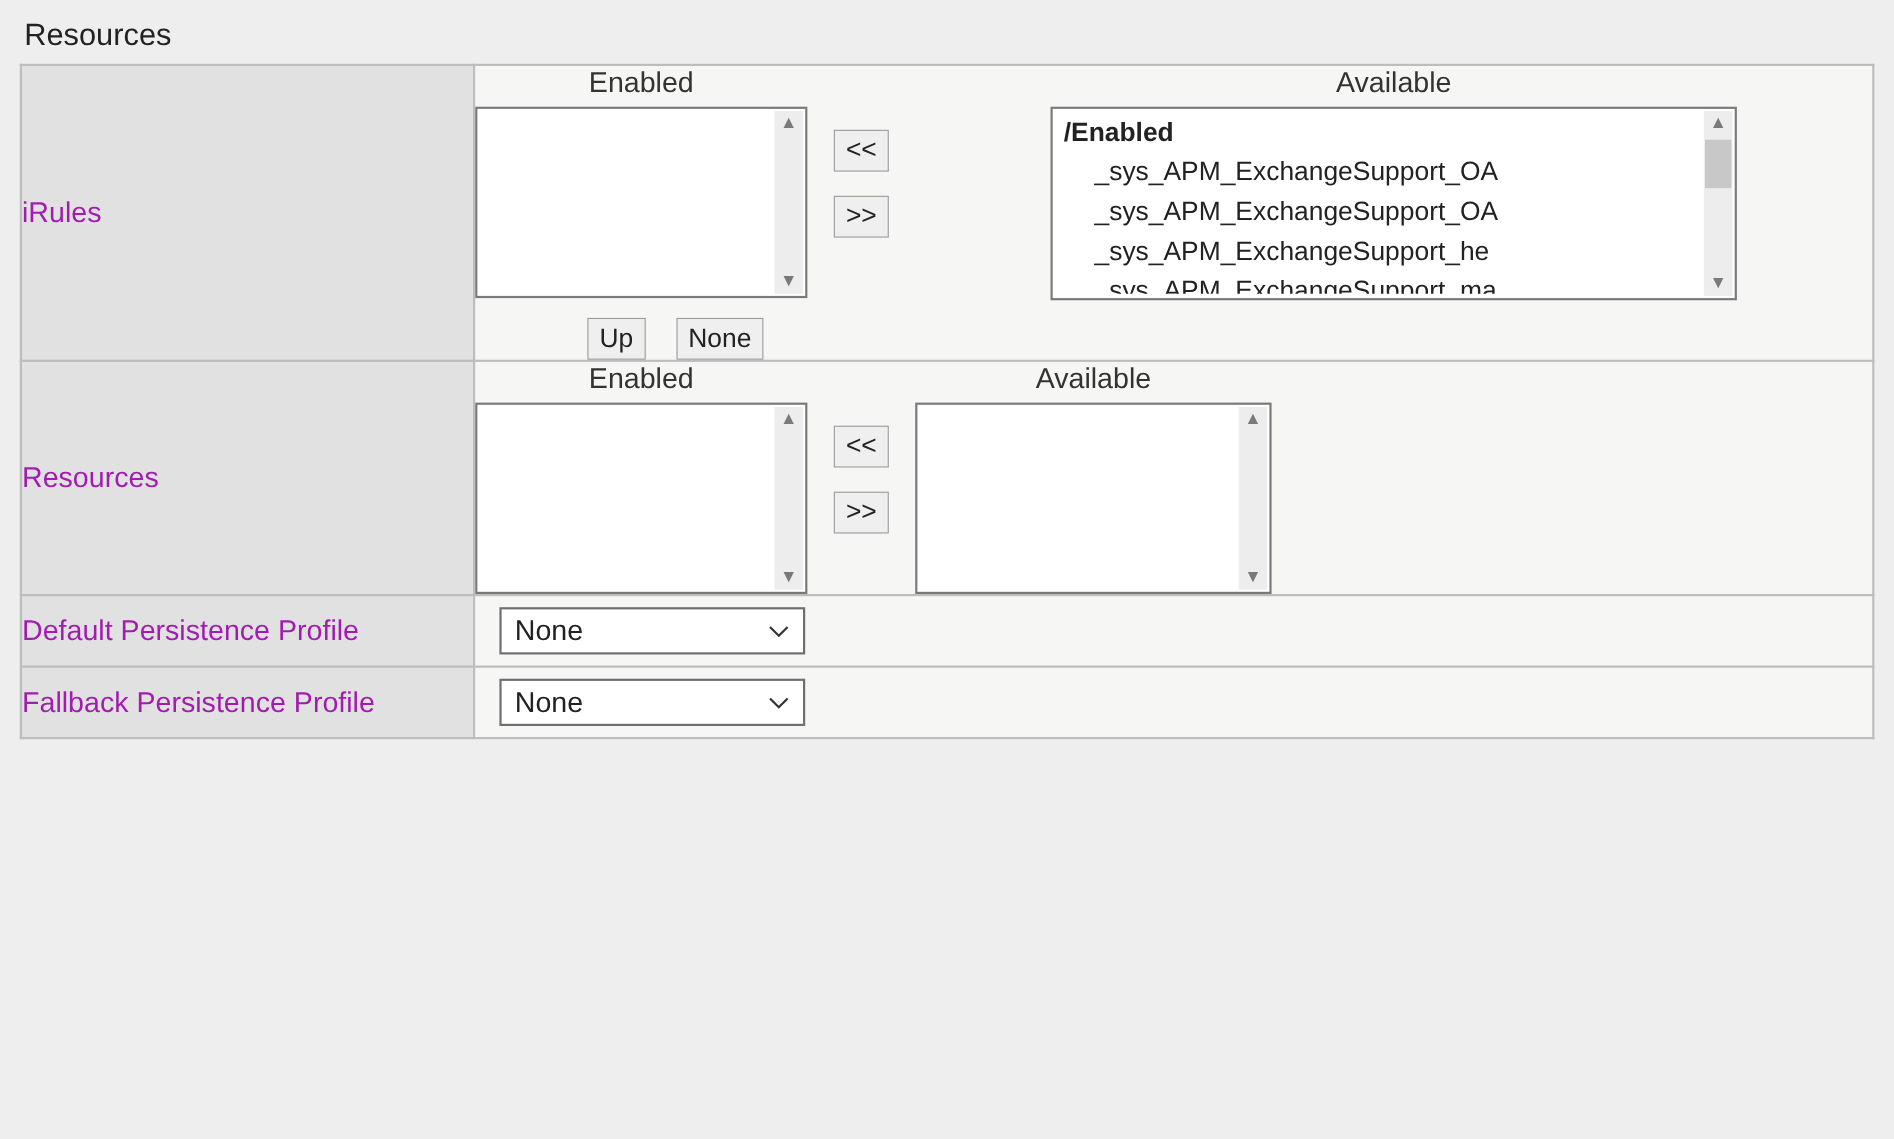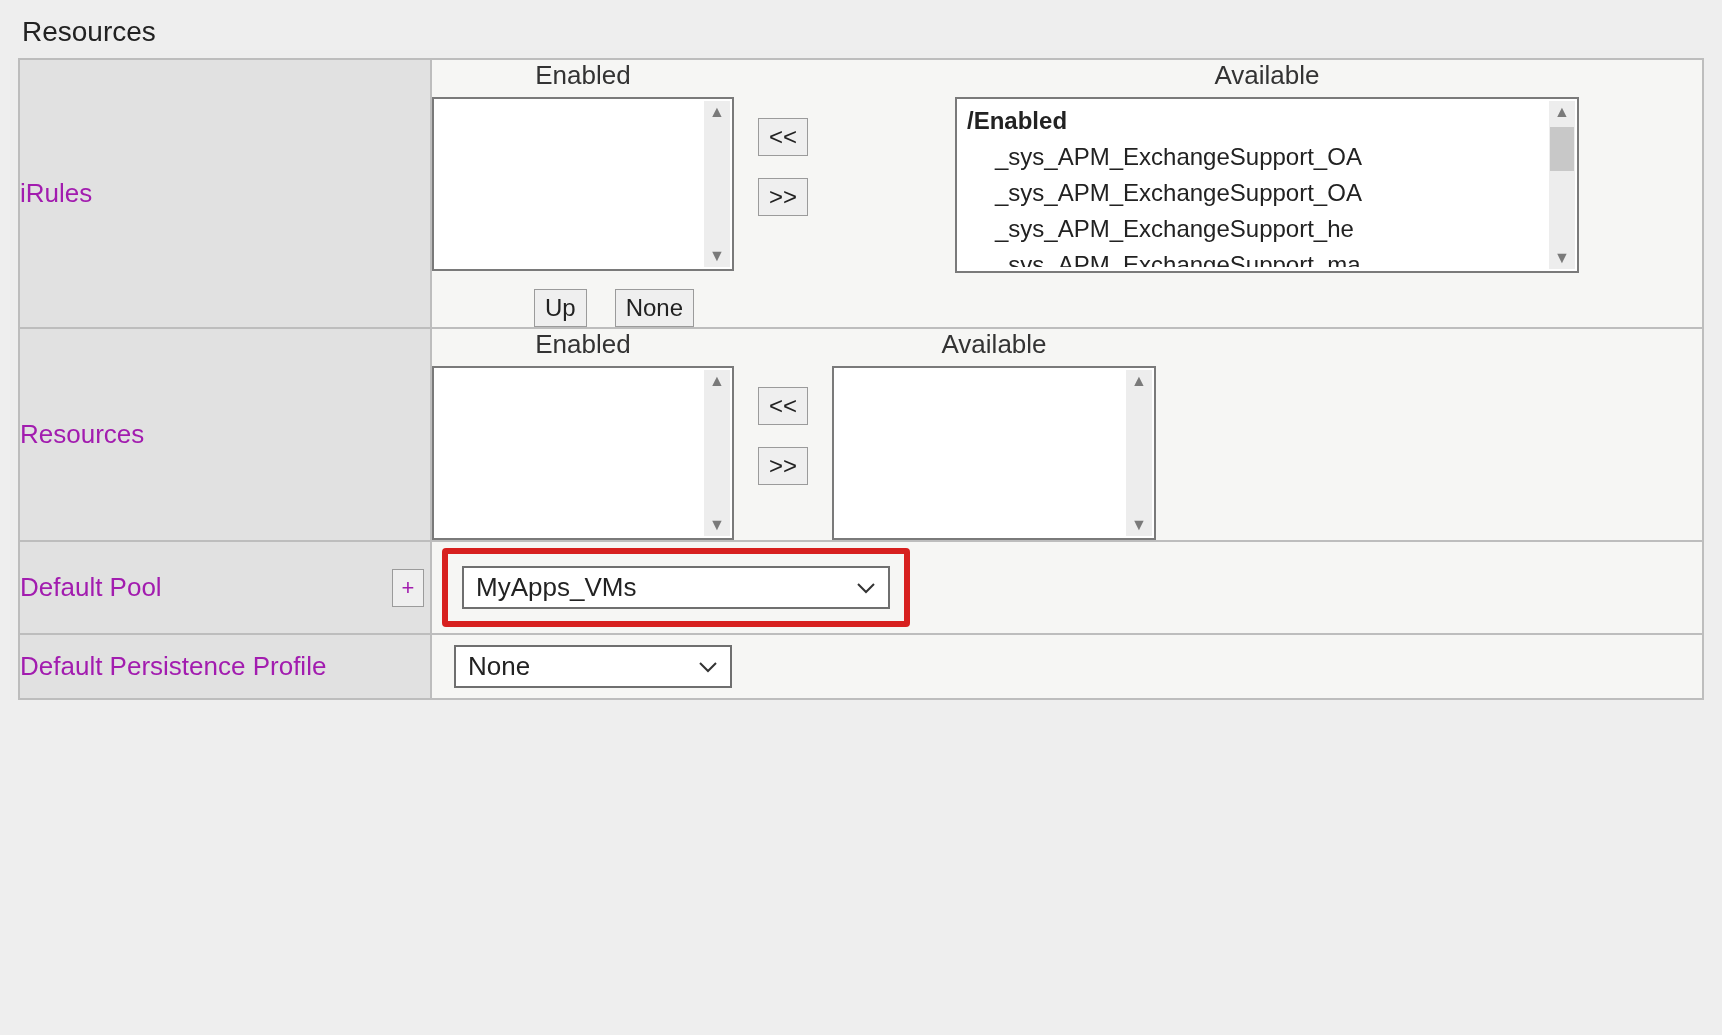--- a/index.html
+++ b/index.html
@@ -230,51 +230,48 @@
                 <div class="sb-track">
                   <div class="sb-arrow" style="top:0;">▲</div>
                   <div class="sb-arrow" style="bottom:0;">▼</div>
                 </div>
               </div>
             </div>
           </div>
         </td>
       </tr>
 
-      <tr>
-        <td class="label-cell" style="position:relative;">
-          <span>Default Pool</span>
-          <span class="plus-btn" style="position:absolute; right:6px; top:50%; transform:translateY(-50%);">+</span>
-        </td>
-        <td class="content-cell" style="padding:6px 10px;">
-          <span class="callout">
-            <span class="fake-select" style="width:400px;">
-              <span>MyApps_VMs</span>
-              <span class="chevron">
-                <svg width="20" height="12" viewBox="0 0 20 12">
-                    <polyline points="2,2 10,10 18,2" fill="none" stroke="#333" stroke-width="2"></polyline>
-                  </svg>
-              </span>
-            </span>
-          </span>
-        </td>
-      </tr>
 
       <tr>
         <td class="label-cell">
           <span>Default Persistence Profile</span>
         </td>
         <td class="content-cell" style="padding:10px 22px;">
           <span class="fake-select" style="width:250px;">
             <span>None</span>
             <span class="chevron">
               <svg width="20" height="12" viewBox="0 0 20 12">
                   <polyline points="2,2 10,10 18,2" fill="none" stroke="#333" stroke-width="2"></polyline>
                 </svg>
             </span>
           </span>
         </td>
       </tr>
 
+      <tr>
+        <td class="label-cell">
+          <span>Fallback Persistence Profile</span>
+        </td>
+        <td class="content-cell" style="padding:10px 22px;">
+          <span class="fake-select" style="width:250px;">
+            <span>None</span>
+            <span class="chevron">
+              <svg width="20" height="12" viewBox="0 0 20 12">
+                  <polyline points="2,2 10,10 18,2" fill="none" stroke="#333" stroke-width="2"></polyline>
+                </svg>
+            </span>
+          </span>
+        </td>
+      </tr>
 
     </tbody>
   </table>
 </div>
 
 </body></html>

